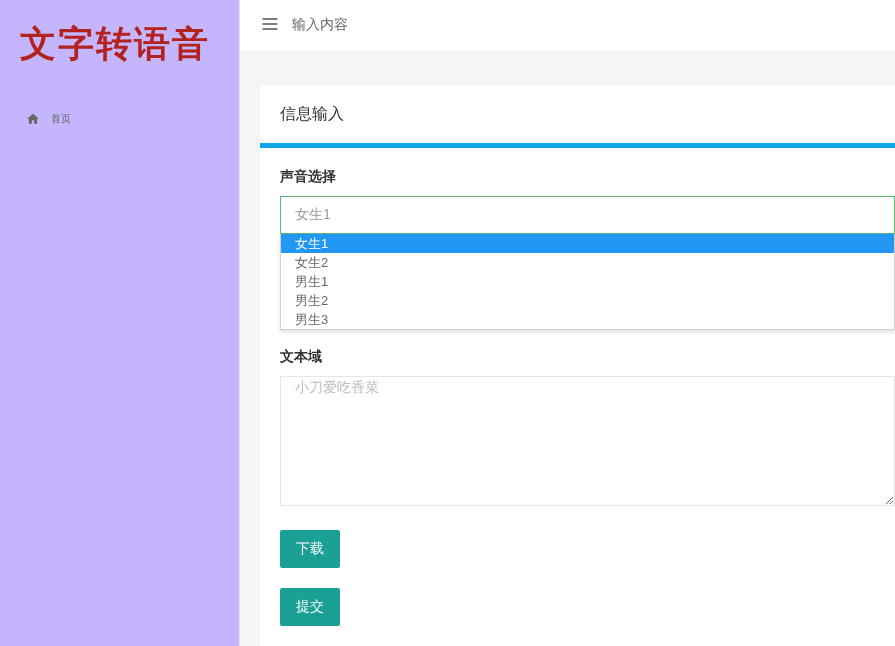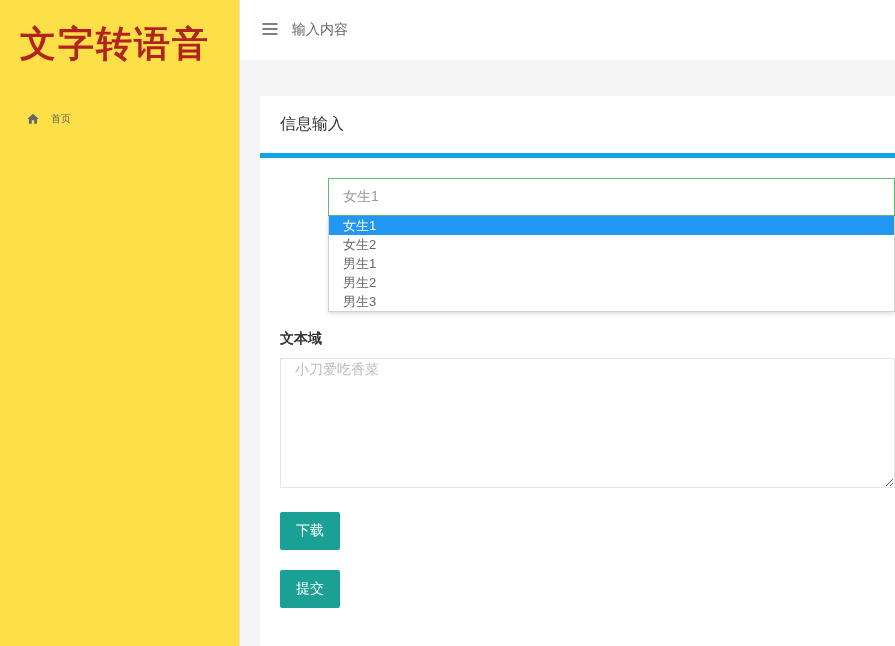--- a/index.html
+++ b/index.html
@@ -10,21 +10,21 @@
     body {
       font-family: "Microsoft YaHei", "PingFang SC", "Helvetica Neue", Arial, sans-serif;
       background: #f5f5f5;
       width: 895px;
       height: 646px;
       overflow: hidden;
       display: flex;
     }
     .sidebar {
       width: 240px;
-      background: #fde047;
+      background: #c4b5fd;
       border-right: 1px solid #e6e6e6;
       height: 100%;
       flex-shrink: 0;
     }
     .logo {
       padding: 20px 20px 20px 20px;
       font-size: 36px;
       font-weight: 900;
       color: #b2221f;
       letter-spacing: 2px;
@@ -89,21 +89,20 @@
     .form-label {
       display: block;
       font-size: 14px;
       color: #333;
       font-weight: 600;
       margin-bottom: 10px;
     }
     .select-wrapper {
       position: relative;
       margin-bottom: 15px;
-      margin-left: 48px;
     }
     .select-display {
       width: 100%;
       height: 38px;
       border: 1px solid #5fb878;
       padding: 0 14px;
       font-size: 14px;
       color: #999;
       display: flex;
       align-items: center;
@@ -193,20 +192,21 @@
       </svg>
     </span>
     <span>输入内容</span>
   </div>
 
   <div class="content-area">
     <div class="card">
       <div class="card-header">信息输入</div>
       <div class="card-body">
 
+        <label class="form-label">声音选择</label>
         <div class="select-wrapper">
           <div class="select-display">女生1</div>
           <div class="dropdown">
             <div class="dropdown-item selected">女生1</div>
             <div class="dropdown-item">女生2</div>
             <div class="dropdown-item">男生1</div>
             <div class="dropdown-item">男生2</div>
             <div class="dropdown-item">男生3</div>
           </div>
         </div>

